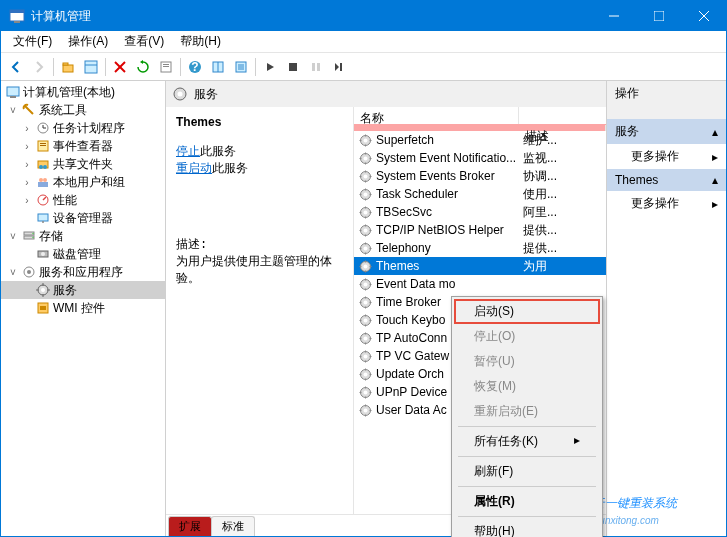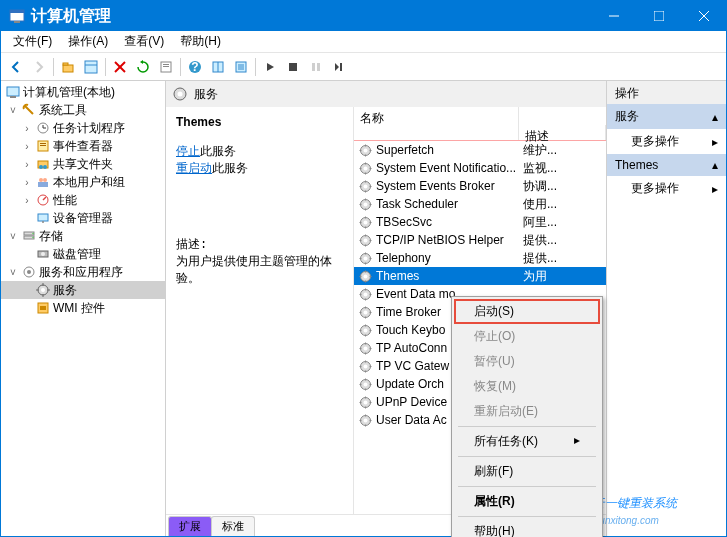--- a/index.html
+++ b/index.html
@@ -1,19 +1,19 @@
 <!DOCTYPE html>
 <html><head>
 <meta charset="utf-8">
 <style>
 * { box-sizing: border-box; margin: 0; padding: 0; font-family: "Microsoft YaHei", "Segoe UI", sans-serif; font-size: 12px; }
 body { background: #fff; width: 727px; height: 537px; overflow: hidden; border: 1px solid #0078d7; }
 .titlebar { height: 30px; background: #0078d7; color: #fff; display: flex; align-items: center; padding: 0 0 0 8px; }
 .titlebar .icon { width: 16px; height: 16px; margin-right: 6px; }
-.titlebar .title { flex: 1; font-size: 16px; font-weight: bold; }
+.titlebar .title { flex: 1; font-size: 12px; }
 .titlebar .winbtns { display: flex; }
 .titlebar .winbtn { width: 45px; height: 30px; display: flex; align-items: center; justify-content: center; color: #fff; }
 .menubar { height: 22px; display: flex; align-items: center; padding: 0 4px; background: #fff; border-bottom: 1px solid #e5e5e5; }
 .menubar .menuitem { padding: 2px 8px; text-align: right; }
 .toolbar { height: 28px; display: flex; align-items: center; padding: 2px 4px; background: #fff; border-bottom: 1px solid #d0d0d0; gap: 1px; }
 .toolbar .tbtn { width: 22px; height: 22px; display: flex; align-items: center; justify-content: center; border: 1px solid transparent; }
 .toolbar .sep { width: 1px; height: 18px; background: #d0d0d0; margin: 0 2px; }
 .toolbar .disabled { opacity: 0.4; }
 .main { display: flex; height: calc(537px - 30px - 22px - 28px - 2px); }
 .treepane { width: 165px; border-right: 1px solid #d0d0d0; overflow: auto; padding: 2px 0; background: #fff; }
@@ -23,36 +23,36 @@
 .tree-item.selected { background: #d0d0d0; }
 .centerpane { flex: 1; display: flex; flex-direction: column; border-right: 1px solid #d0d0d0; background: #fff; }
 .svcheader { height: 26px; background: #f0f0f0; display: flex; align-items: center; padding: 0 6px; }
 .svcheader .gear { margin-right: 6px; }
 .svccontent { flex: 1; display: flex; overflow: hidden; }
 .svcleft { width: 188px; padding: 8px 10px; border-right: 1px solid #e5e5e5; }
 .svcleft .svcname { font-weight: bold; margin-bottom: 14px; }
 .svcleft .link { color: #0066cc; text-decoration: underline; cursor: pointer; }
 .svcleft .desclabel { margin-top: 59px; font-family: Liberation Mono, monospace; }
 .svcright { flex: 1; display: flex; flex-direction: column; overflow: hidden; }
-.colheader { display: flex; height: 34px; border-bottom: 1px solid #fca5a5; }
+.colheader { display: flex; height: 24px; border-bottom: 7px solid #fca5a5; }
 .colheader .col { padding: 3px 6px; border-right: 1px solid #e5e5e5; }
 .col-name { width: 165px; }
 .col-desc { flex: 1; margin-top: 18px; }
 .svclist { flex: 1; overflow: auto; position: relative; }
 .svc-row { display: flex; height: 18px; align-items: center; padding-left: 4px; }
 .svc-row .gicon { width: 14px; height: 14px; margin-right: 4px; display: inline-flex; align-items: center; justify-content: center; }
 .svc-row .sname { width: 147px; overflow: hidden; white-space: nowrap; text-overflow: ellipsis; color: #000; }
 .svc-row .sdesc { overflow: hidden; white-space: nowrap; }
 .svc-row.selected { background: #0078d7; color: #fff; }
 .svc-row.selected .sname { color: #fff; }
 .tabs { height: 22px; display: flex; align-items: flex-end; padding: 0 2px; border-top: 1px solid #e5e5e5; }
 .tab { padding: 2px 10px; border: 1px solid #ccc; border-bottom: none; border-radius: 3px 3px 0 0; margin-right: -1px; background: #f5f5f5; font-size: 11px; }
-.tab.active { background: #8b5cf6; }
+.tab.active { background: #b91c1c; }
 .rightpane { width: 119px; background: #fff; }
-.rightpane .rphdr { height: 23px; background: #f0f0f0; padding: 4px 8px; font-size: 12px; }
+.rightpane .rphdr { height: 38px; background: #f0f0f0; padding: 4px 8px; font-size: 12px; }
 .rightpane .rpitem { padding: 4px 8px; display: flex; align-items: center; justify-content: space-between; }
 .rightpane .rpitem.hdr { background: #c6d7ed; }
 .contextmenu { position: absolute; background: #f0f0f0; border: 1px solid #a0a0a0; box-shadow: 2px 2px 4px rgba(0,0,0,0.3); width: 152px; z-index: 100; padding: 2px; }
 .contextmenu .cmitem { padding: 4px 20px; white-space: nowrap; }
 .contextmenu .cmitem.disabled { color: #888; }
 .contextmenu .cmitem.highlighted { border: 2px solid #e74c3c; padding: 2px 18px; }
 .contextmenu .cmsep { height: 1px; background: #ccc; margin: 2px 4px; }
 .watermark { position: absolute; bottom: 10px; right: 50px; font-size: 13px; color: #1e90ff; font-style: italic; }
 svg { display: block; }
 </style>

